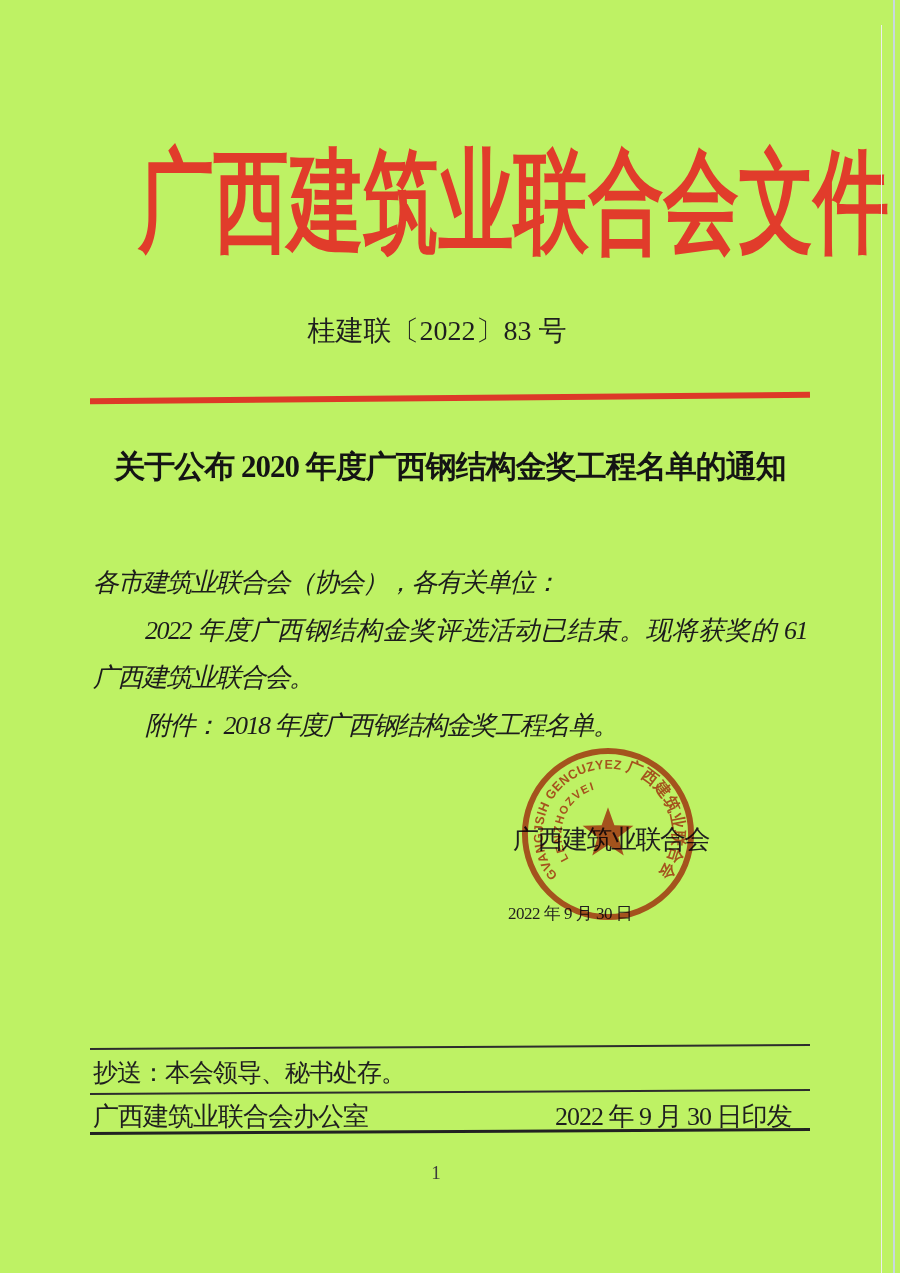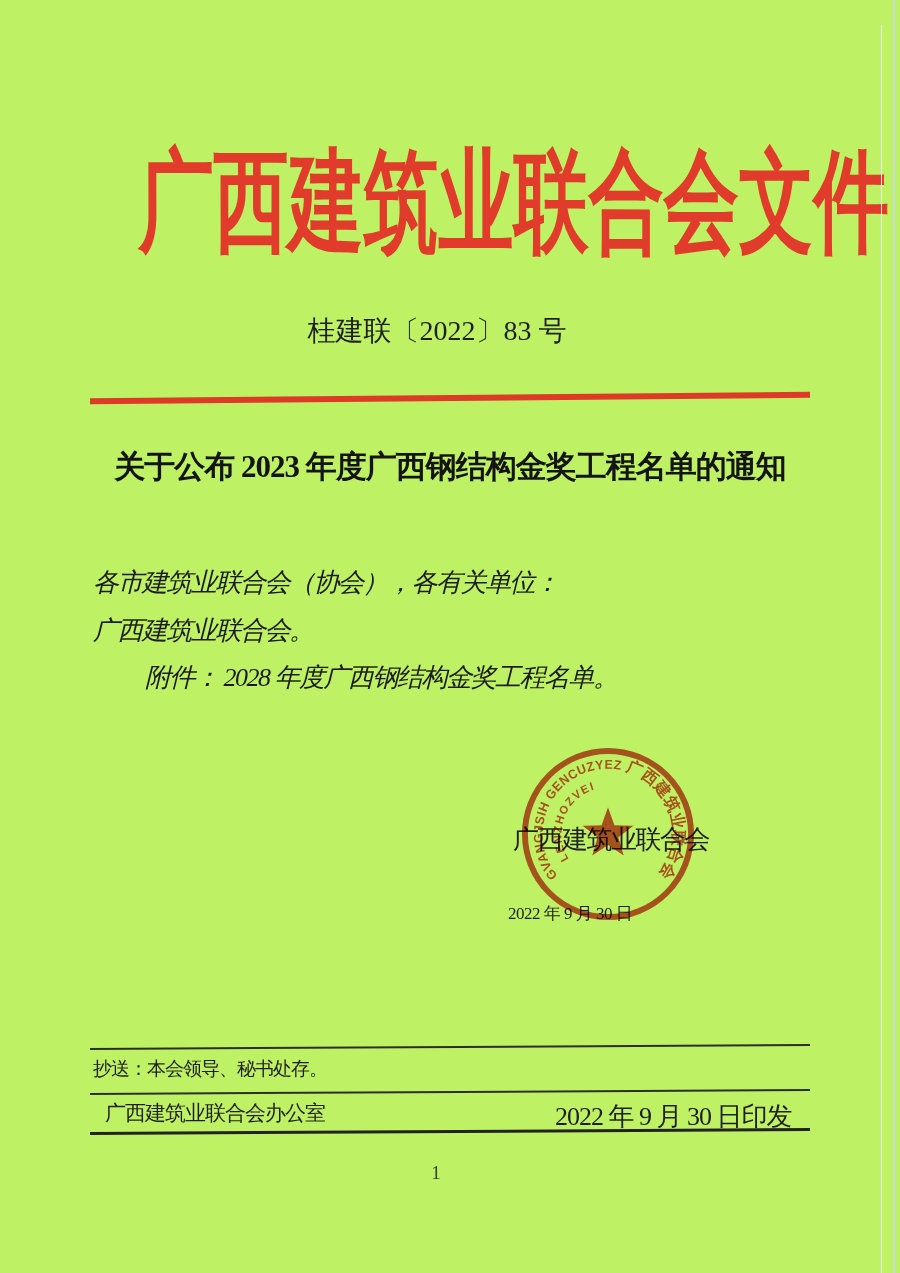--- a/index.html
+++ b/index.html
@@ -79,25 +79,25 @@
   .seal .ring-inner { font-size: 11.5px; font-weight: 700; letter-spacing: 1.5px; }
 
   .rule-thin  { left: 90px; width: 720px; height: 2px; background: #2d2d2d; transform: rotate(-0.3deg); }
   .rule-thick { left: 90px; width: 720px; height: 3px; background: #222222; transform: rotate(-0.3deg); }
   .rule-1 { top: 1046px; }
   .rule-2 { top: 1091px; }
   .rule-3 { top: 1130px; }
 
   .footer-cc {
     top: 1056px; left: 93px;
-    font-size: 19px; letter-spacing: -1px; white-space: nowrap;
+    font-size: 25px; letter-spacing: -1px; white-space: nowrap;
   }
   .footer-office {
     top: 1099px; left: 93px;
-    font-size: 21px; letter-spacing: -1px; white-space: nowrap; margin-left: 12px;
+    font-size: 26px; letter-spacing: -1px; white-space: nowrap;
   }
   .footer-printdate {
     top: 1099px; left: 520px;
     font-size: 26px; letter-spacing: -1px; white-space: nowrap; margin-left: 35px;
   }
 
   .page-num {
     top: 1162px; left: 0; width: 872px;
     text-align: center;
     font-size: 19px; color: #3c3c3c;
@@ -111,26 +111,27 @@
 <body>
 
 <div class="page">
 
   <div class="abs letterhead">广西建筑业联合会文件</div>
 
   <div class="abs doc-number">桂建联〔2022〕83 号</div>
 
   <div class="abs red-rule"></div>
 
-  <div class="abs subject">关于公布 2023 年度广西钢结构金奖工程名单的通知</div>
+  <div class="abs subject">关于公布 2020 年度广西钢结构金奖工程名单的通知</div>
 
   <div class="abs body-block">
     <div class="body-line">各市建筑业联合会（协会），各有关单位：</div>
+    <div class="body-line indent stretch">2022 年度广西钢结构金奖评选活动已结束。现将获奖的 61</div>
     <div class="body-line">广西建筑业联合会。</div>
-    <div class="body-line indent">附件： 2028 年度广西钢结构金奖工程名单。</div>
+    <div class="body-line indent">附件： 2018 年度广西钢结构金奖工程名单。</div>
   </div>
 
   <div class="abs sig-issuer">广西建筑业联合会</div>
   <div class="abs sig-date">2022 年 9 月 30 日</div>
 
   <svg class="abs seal" viewBox="0 0 180 180" xmlns="http://www.w3.org/2000/svg" xmlns:xlink="http://www.w3.org/1999/xlink">
     <defs>
       <path id="sealOuterArc" d="M 39.4 132.4 A 66 66 0 1 1 140.6 132.4" fill="none"></path>
       <path id="sealInnerArc" d="M 51.5 117.0 A 47 47 0 0 1 77.8 44.6" fill="none"></path>
     </defs>

